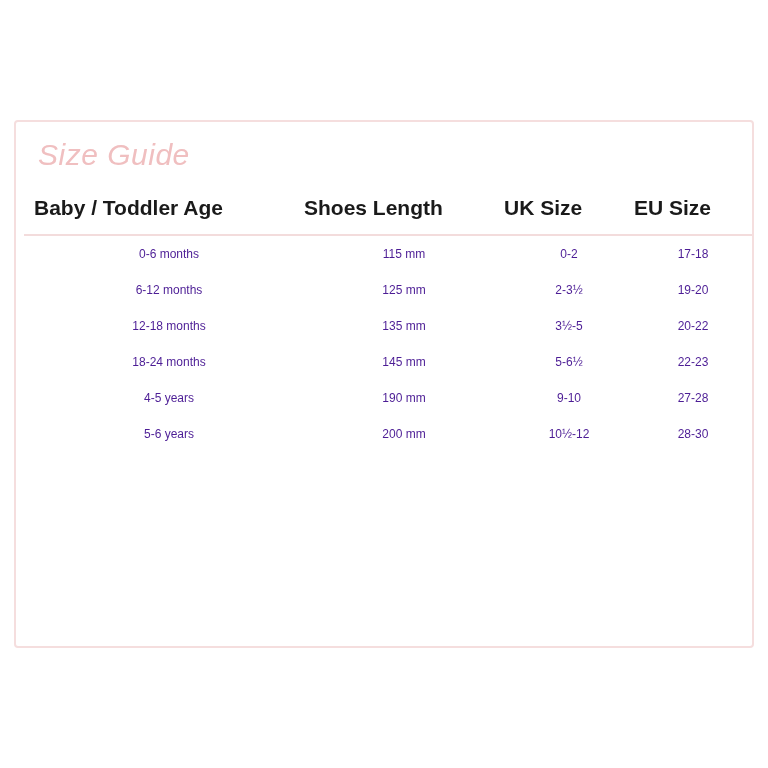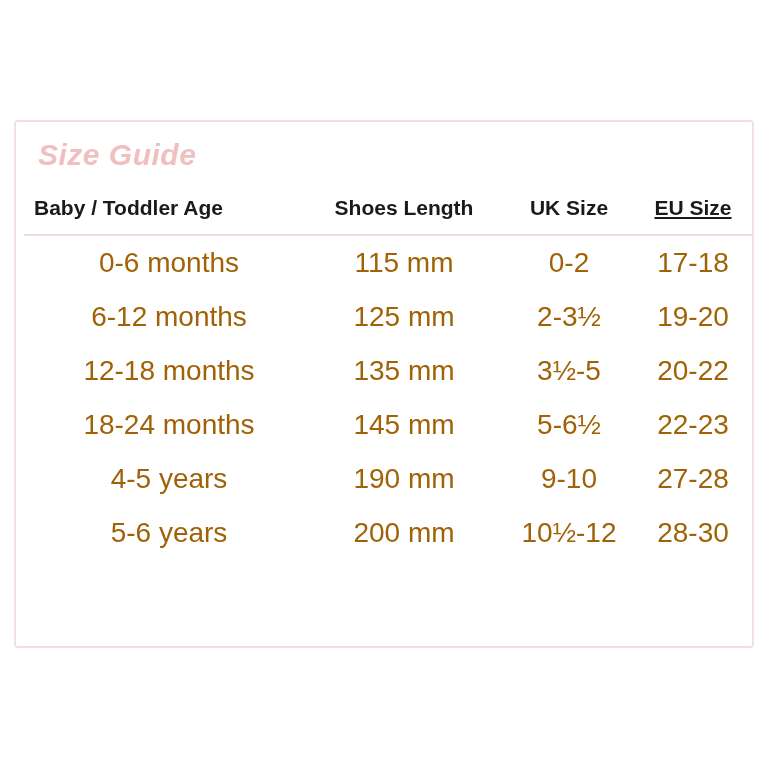--- a/index.html
+++ b/index.html
@@ -29,54 +29,54 @@
     border: 2px solid #f5dede;
     border-radius: 4px;
     box-sizing: border-box;
     background: #ffffff;
   }
   .title {
     position: absolute;
     left: 22px;
     top: 16px;
     font-size: 30px;
-    font-weight: bold;
+    font-weight: normal;
     font-style: italic;
     color: #f0bfc0;
     letter-spacing: 0.5px;
   }
   table.size-table {
     position: absolute;
     left: 8px;
     top: 68px;
     width: 718px;
     border-collapse: collapse;
     table-layout: fixed;
   }
   table.size-table th {
     font-size: 21px;
     font-weight: bold;
     color: #1a1a1a;
     padding: 6px 0 14px 0;
     border-bottom: 2px solid #f3dcdc;
-    text-align: center;
+    text-align: left;
   }
   table.size-table th.col-age {
     text-align: left;
     padding-left: 10px;
     width: 270px;
     margin-top: 20px;
   }
   table.size-table th.col-len { width: 200px; }
   table.size-table th.col-uk  { width: 130px; margin-top: 25px; }
-  table.size-table th.col-eu  { width: 118px; text-decoration: underline; }
+  table.size-table th.col-eu  { width: 118px; }
 
   table.size-table td {
-    font-size: 28px;
-    color: #a16207;
+    font-size: 12px;
+    color: #4c1d95;
     text-align: center;
     padding: 11px 0;
   }
   table.size-table td.col-age {
     padding-left: 10px;
   }
 </style>
 </head>
 <body>
 

